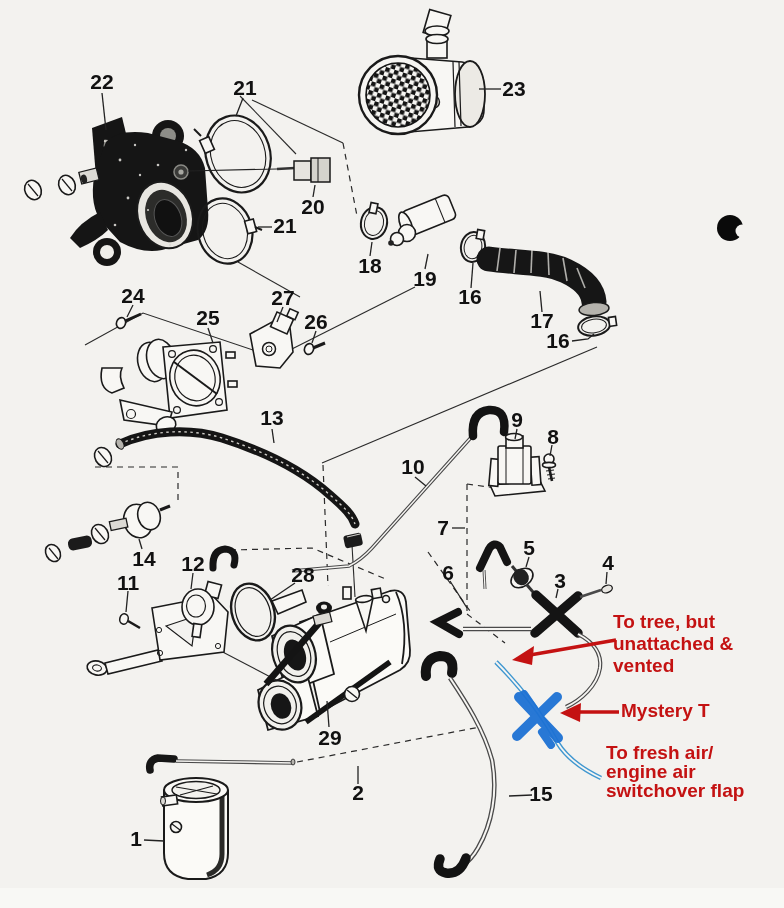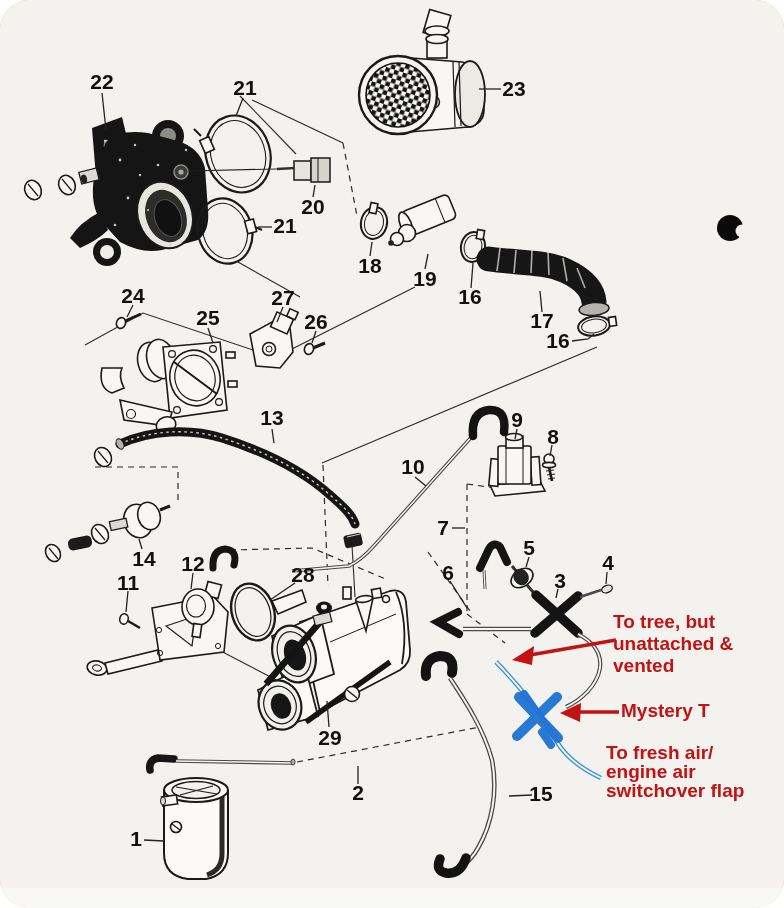--- a/index.html
+++ b/index.html
@@ -1,17 +1,17 @@
 <!DOCTYPE html>
 <html><head>
 <meta charset="utf-8">
 <style>
   html,body{margin:0;padding:0;background:#fff;}
   #stage{position:relative;width:784px;height:908px;background:#fdba74;overflow:hidden;
-         font-family:"Liberation Sans",sans-serif;border-radius:29px;}
+         font-family:"Liberation Sans",sans-serif;}
   svg{display:block;}
   .num{font:700 21px "Liberation Sans",sans-serif;fill:#111;}
   .rednote{font:700 19px "Liberation Sans",sans-serif;fill:#c41212;}
   .ink{stroke:#1a1a1a;fill:none;}
   .leader{stroke:#222;stroke-width:1.3;fill:none;}
   .guide{stroke:#2a2a2a;stroke-width:1.1;fill:none;}
   .gdash{stroke:#2a2a2a;stroke-width:1.2;fill:none;stroke-dasharray:6 5;}
   .white-part{fill:#f8f7f4;stroke:#1a1a1a;stroke-width:1.6;}
   .hoseCore{stroke:#4a4a4a;fill:none;}
   .hoseWhite{stroke:#f6f5f2;fill:none;}

